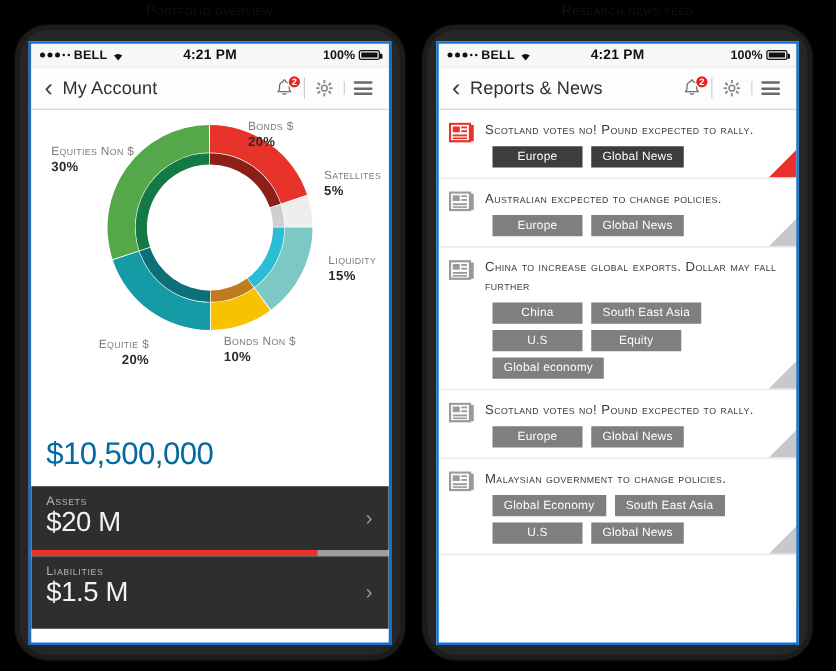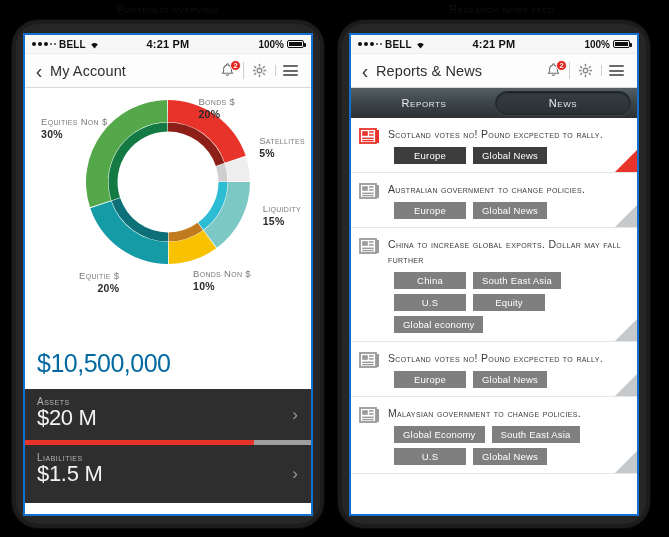--- a/index.html
+++ b/index.html
@@ -236,21 +236,21 @@
         </div>
         <div class="dlabel" style="right:76px; top:8px;">
           <span>Bonds $</span><b>20%</b>
         </div>
         <div class="dlabel" style="right:6px; top:47px;">
           <span>Satellites</span><b>5%</b>
         </div>
         <div class="dlabel" style="right:10px; top:115px;">
           <span>Liquidity</span><b>15%</b>
         </div>
-        <div class="dlabel" style="left:168px; top:180px;">
+        <div class="dlabel" style="left:154px; top:180px;">
           <span>Bonds Non $</span><b>10%</b>
         </div>
         <div class="dlabel" style="left:54px; top:182px; text-align:right;">
           <span>Equitie $</span><b>20%</b>
         </div>
       </div>
 
       <div class="netcard">
         <div class="netvalue">$10,500,000</div>
       </div>
@@ -331,24 +331,20 @@
           <span class="sep">
             <span class="hamb">
                 <i></i>
                 <i></i>
                 <i></i>
               </span>
           </span>
         </div>
       </div>
 
-      <div class="tabbar" id="tabbar">
-          <div class="tab">Reports</div>
-          <div class="tab active">News</div>
-        </div>
       <div class="newslist" id="newslist">
           <div class="newsitem unread">
             <div class="nicon"><svg width="21" height="17" viewBox="0 0 21 17">
       <rect x="5" y="2" width="15" height="13" fill="#e8332a"></rect>
       <rect x="1" y="1" width="16" height="14" fill="#fff" stroke="#e8332a" stroke-width="1.8"></rect>
       <rect x="3.2" y="3.2" width="5.6" height="4.6" fill="#e8332a"></rect>
       <rect x="10" y="3.2" width="4.6" height="1.5" fill="#e8332a"></rect>
       <rect x="10" y="6.2" width="4.6" height="1.5" fill="#e8332a"></rect>
       <rect x="3.2" y="9.6" width="11.4" height="1.5" fill="#e8332a"></rect>
       <rect x="3.2" y="12" width="11.4" height="1.3" fill="#e8332a"></rect>
@@ -366,21 +362,21 @@
             <div class="nicon"><svg width="21" height="17" viewBox="0 0 21 17">
       <rect x="5" y="2" width="15" height="13" fill="#9a9a9a"></rect>
       <rect x="1" y="1" width="16" height="14" fill="#fff" stroke="#9a9a9a" stroke-width="1.8"></rect>
       <rect x="3.2" y="3.2" width="5.6" height="4.6" fill="#9a9a9a"></rect>
       <rect x="10" y="3.2" width="4.6" height="1.5" fill="#9a9a9a"></rect>
       <rect x="10" y="6.2" width="4.6" height="1.5" fill="#9a9a9a"></rect>
       <rect x="3.2" y="9.6" width="11.4" height="1.5" fill="#9a9a9a"></rect>
       <rect x="3.2" y="12" width="11.4" height="1.3" fill="#9a9a9a"></rect>
     </svg></div>
             <div class="nbody">
-              <div class="ntitle">Australian government to change policies.</div>
+              <div class="ntitle">Australian excpected to change policies.</div>
               <div class="ntags">
                 <span class="tag">Europe</span>
                 <span class="tag">Global News</span>
               </div>
             </div>
             <span class="corner"></span>
           </div>
           <div class="newsitem">
             <div class="nicon"><svg width="21" height="17" viewBox="0 0 21 17">
       <rect x="5" y="2" width="15" height="13" fill="#9a9a9a"></rect>

